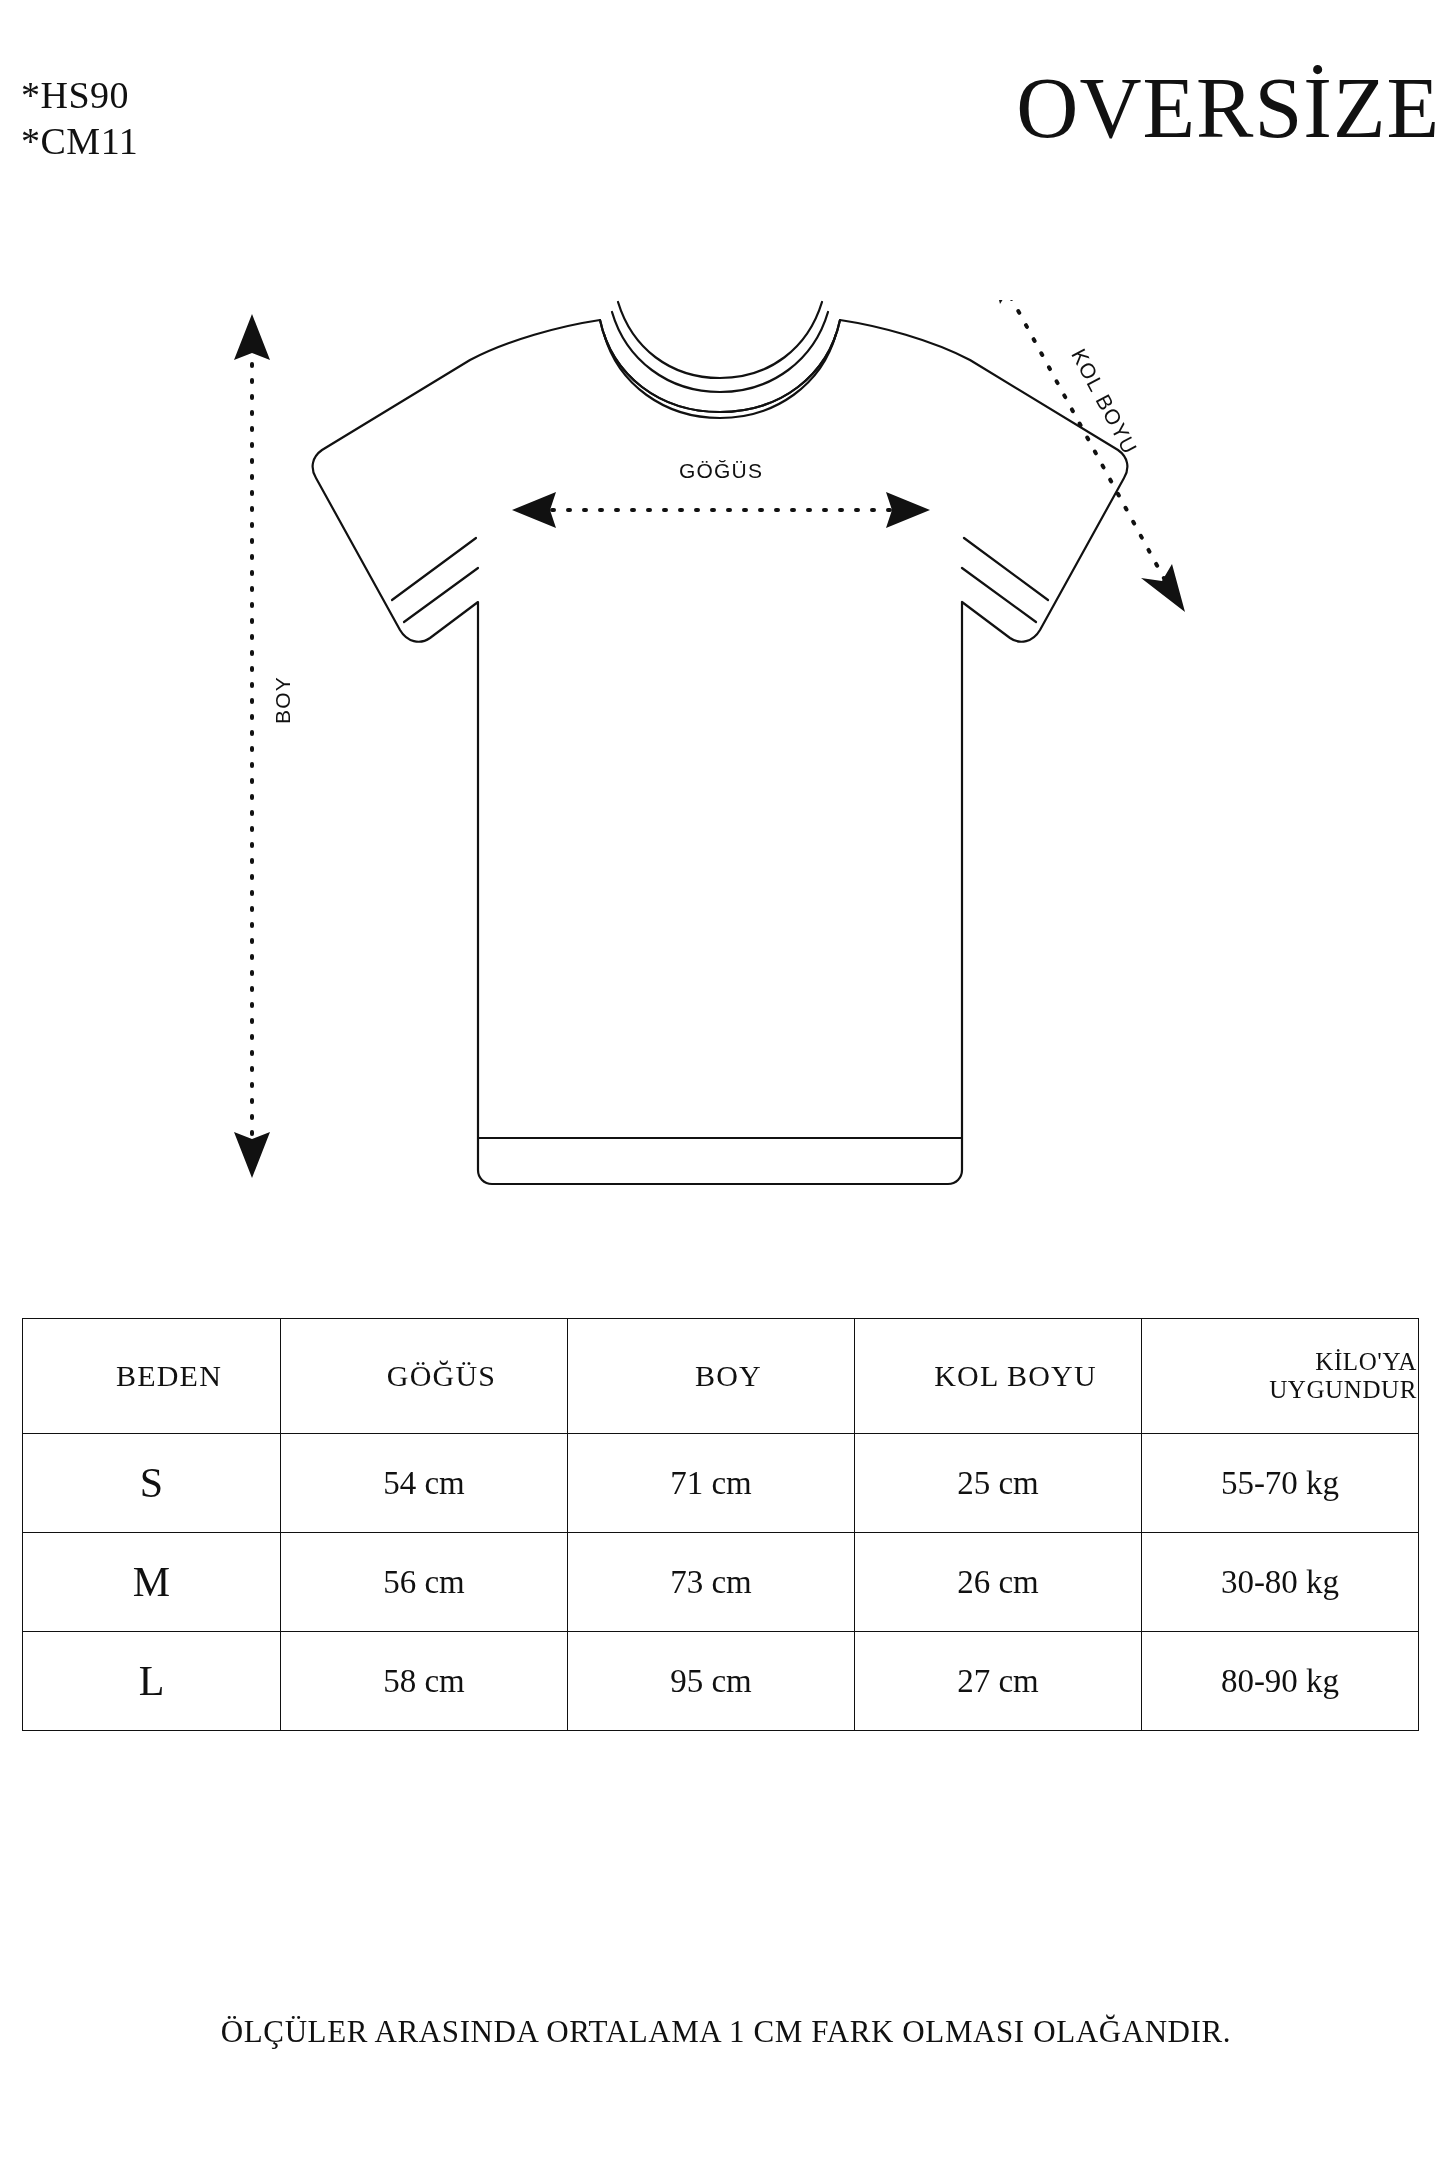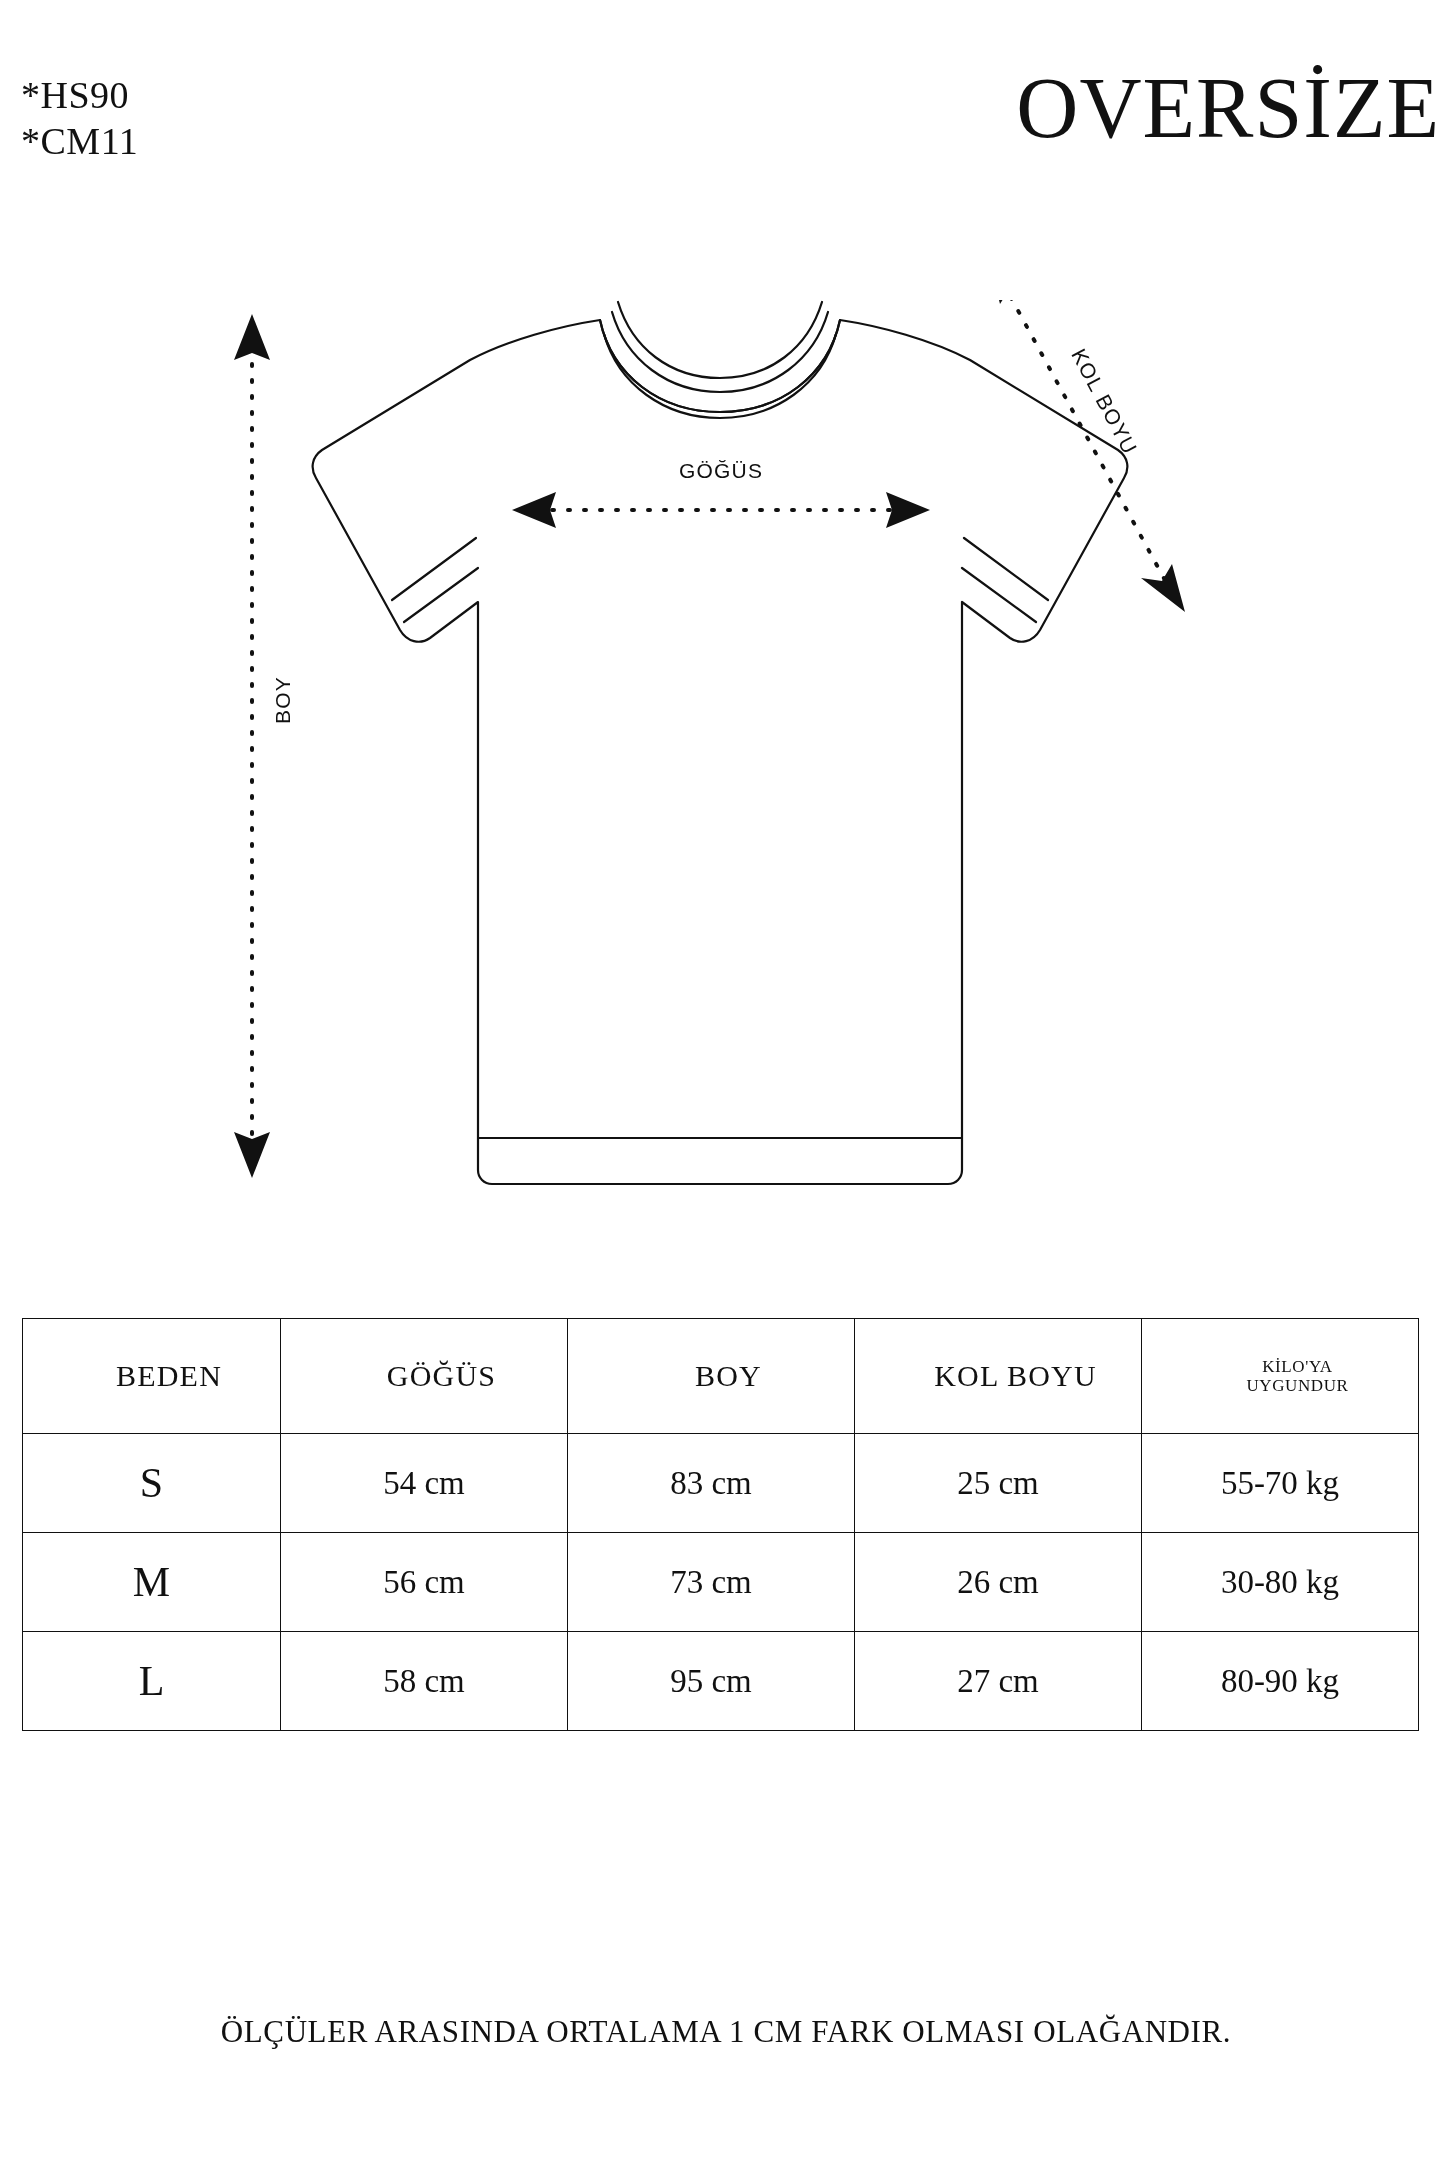--- a/index.html
+++ b/index.html
@@ -82,23 +82,24 @@
   table.size-table thead th {
     height: 112px;
     font-size: 30px;
     letter-spacing: 1.2px;
     border-top-left-radius: 26px;
     border-top-right-radius: 26px;
     vertical-align: middle;
     padding-left: 36px;
   }
   table.size-table thead th.two-line {
-    font-size: 17px;
+    font-size: 25px;
     line-height: 1.12;
     letter-spacing: 0.6px;
+    text-align: right;
   }
   table.size-table tbody td {
     height: 96px;
     font-size: 33px;
     vertical-align: middle;
   }
   table.size-table tbody td.beden {
     font-size: 42px;
   }
   col.c1 { width: 258px; }
@@ -216,21 +217,21 @@
         <th class="two-line">
           <div>KİLO'YA</div>
           <div>UYGUNDUR</div>
         </th>
       </tr>
     </thead>
     <tbody>
       <tr>
         <td class="beden">S</td>
         <td>54 cm</td>
-        <td>83 cm</td>
+        <td>71 cm</td>
         <td>25  cm</td>
         <td>55-70 kg</td>
       </tr>
       <tr>
         <td class="beden">M</td>
         <td>56 cm</td>
         <td>73 cm</td>
         <td>26 cm</td>
         <td>30-80 kg</td>
       </tr>

